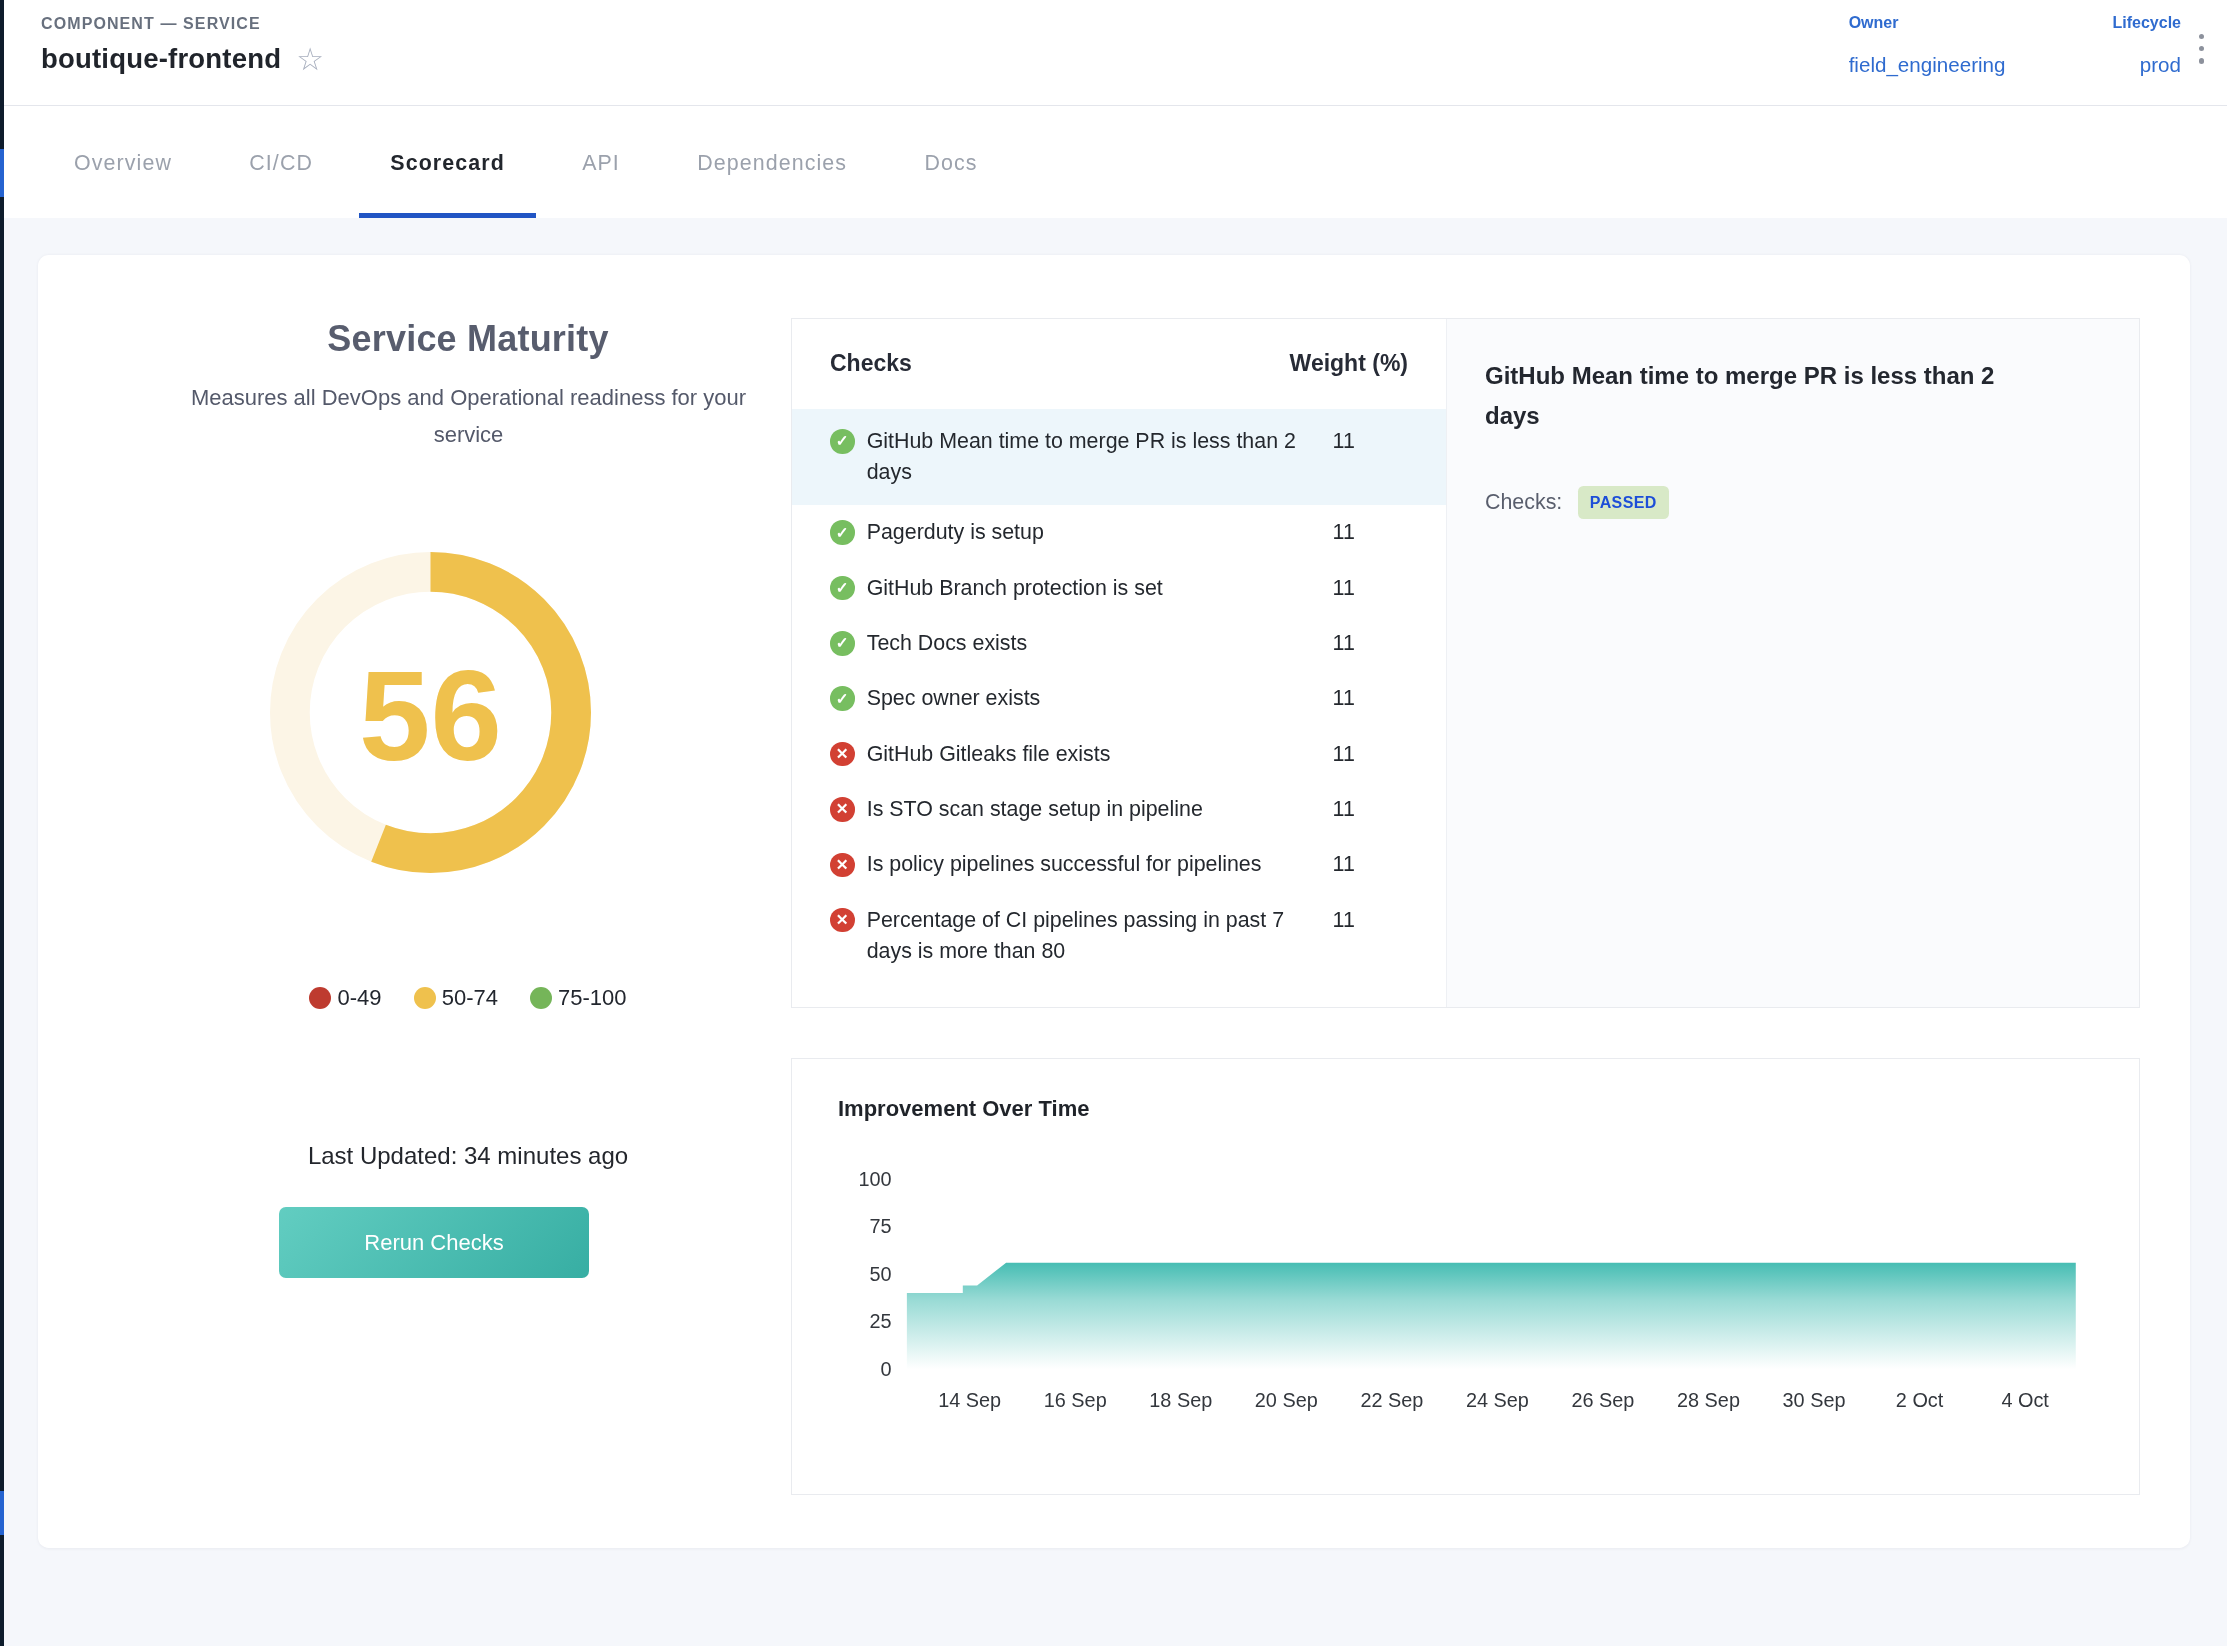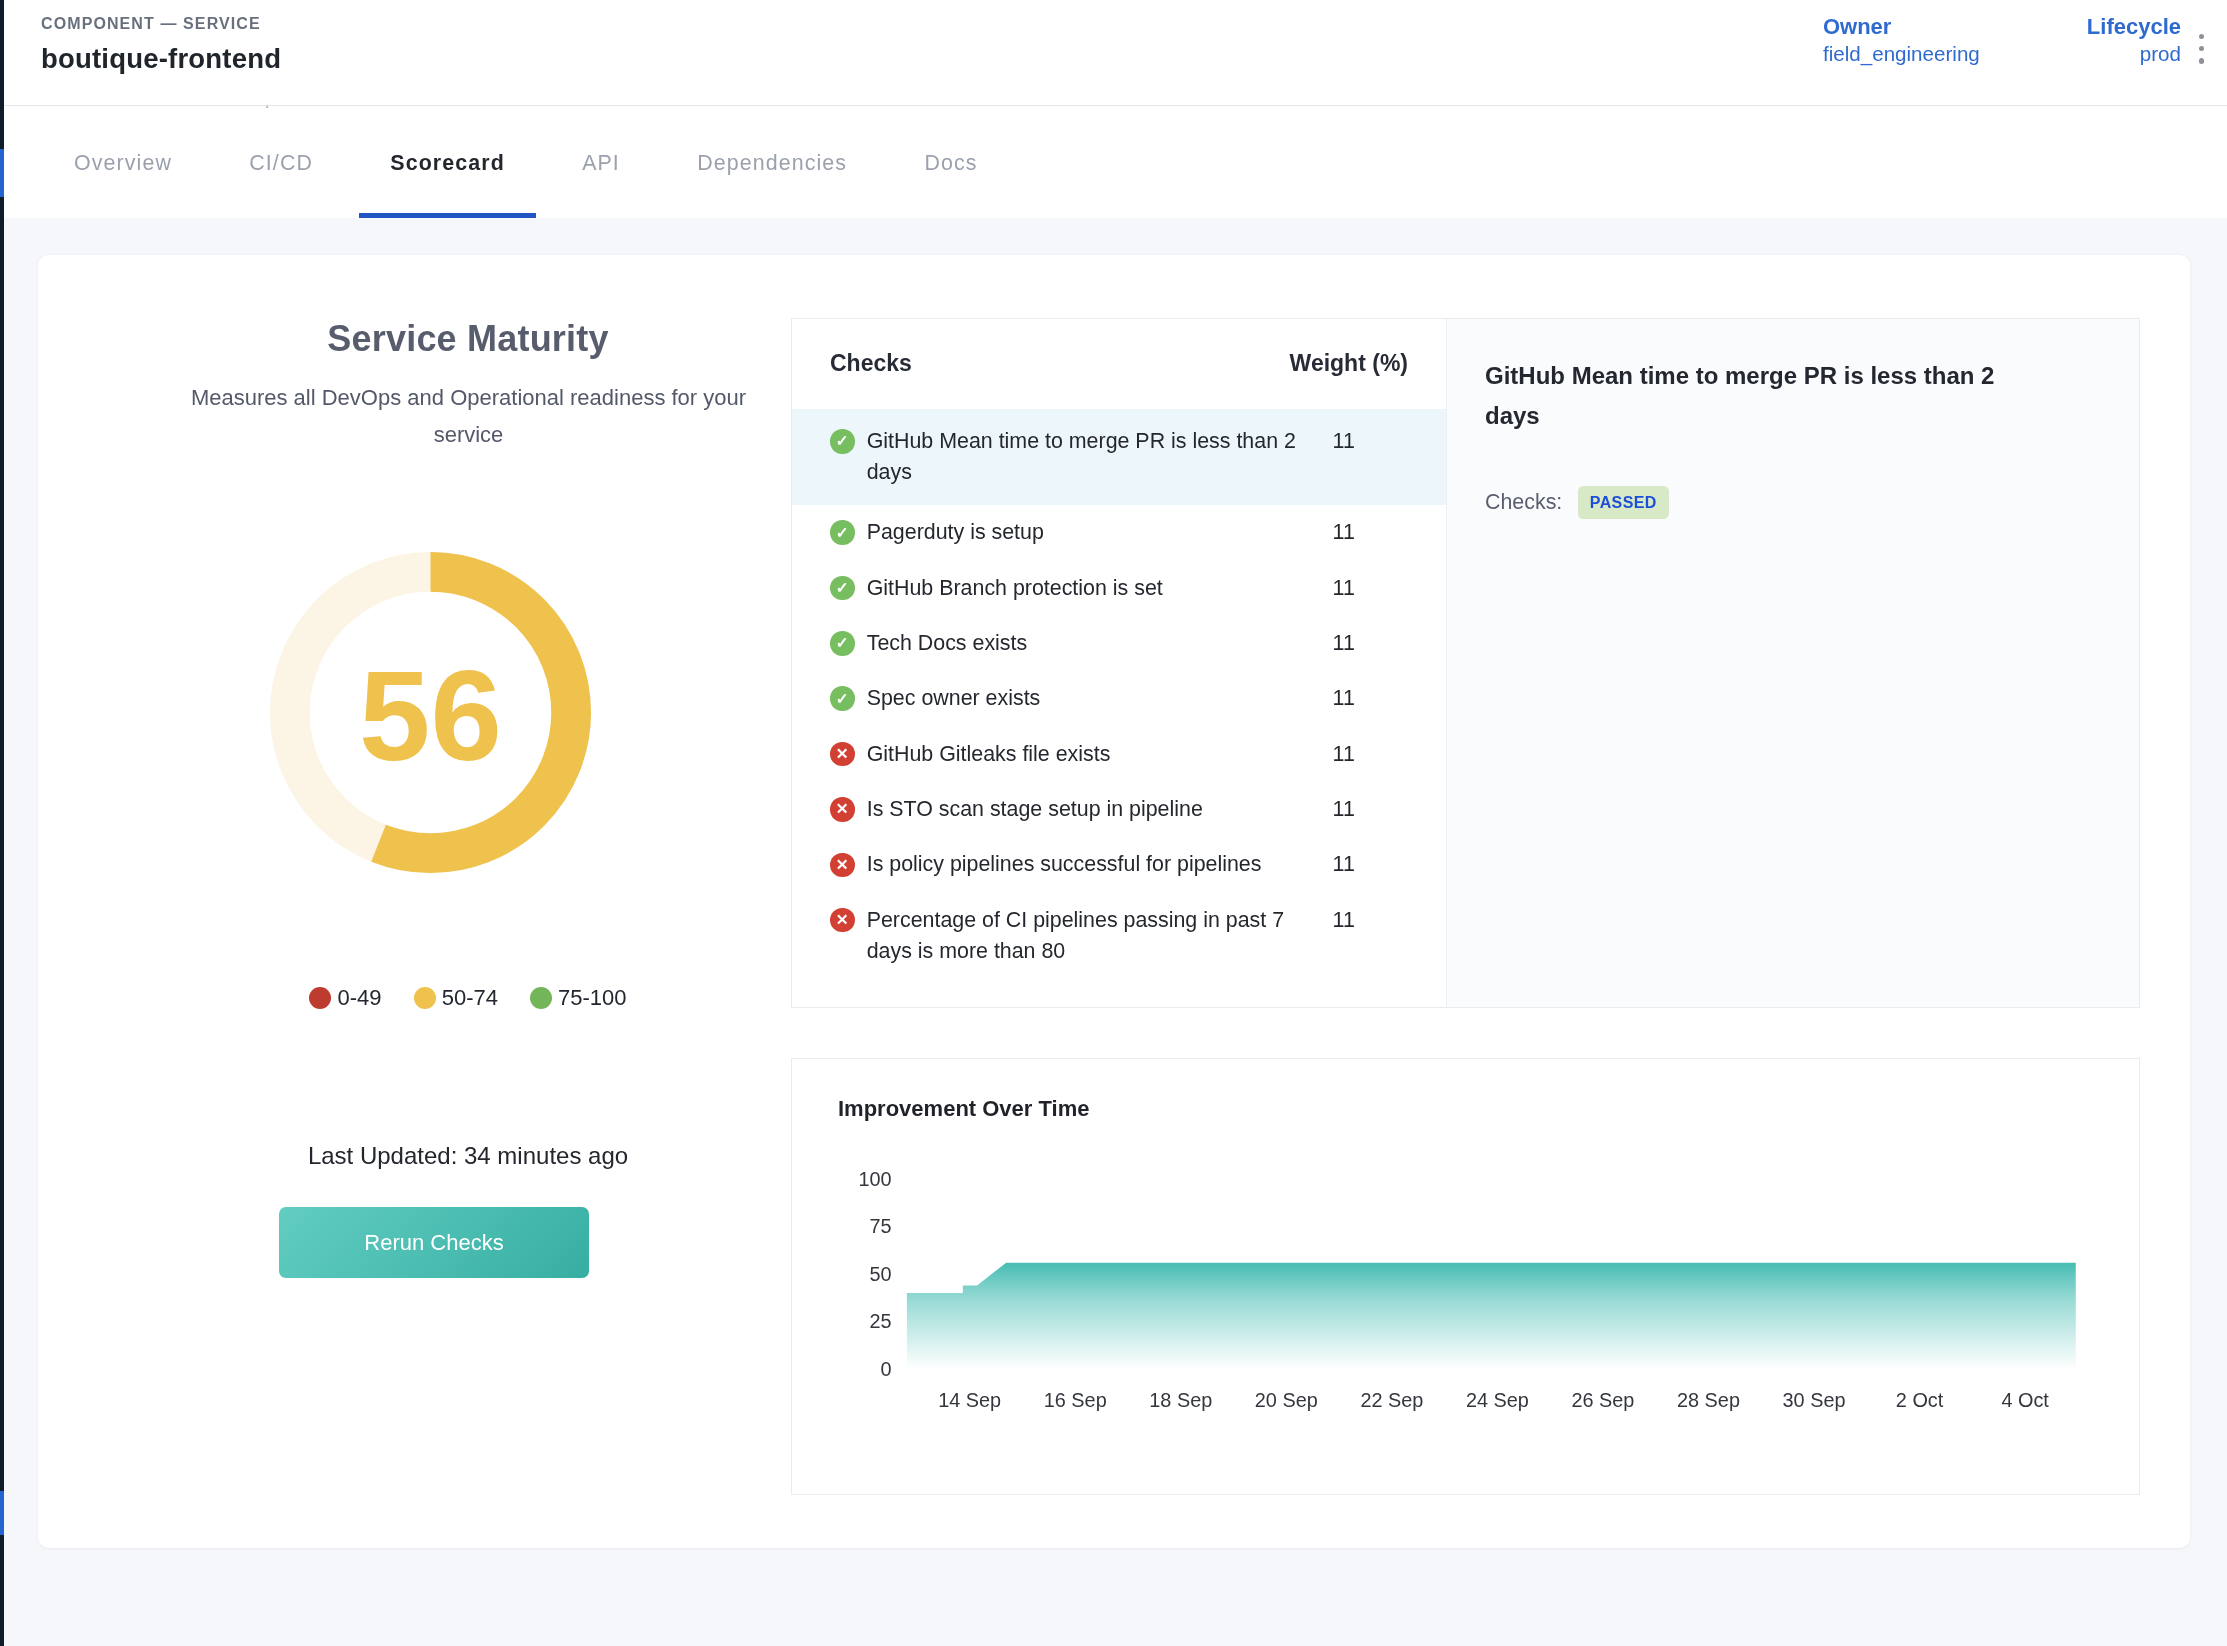--- a/index.html
+++ b/index.html
@@ -9,25 +9,25 @@
   .canvas { position:absolute; inset:0; width:2227px; height:1647px; }
 
   
   .edge-strip { position:absolute; left:0; top:0; width:3.8px; height:100%; background:#0e1c2c; z-index:50; }
   .edge-strip .seg1 { position:absolute; left:0; top:149px; width:3.8px; height:48px; background:#2563d0; }
   .edge-strip .seg2 { position:absolute; left:0; top:1491px; width:3.8px; height:44px; background:#2563d0; }
 
   
   .topbar { position:absolute; left:0; top:0; width:2227px; height:106px; background:#fff; border-bottom:1.5px solid #e4e6ec; }
   .kicker { position:absolute; left:41px; top:15.3px; font-size:16px; font-weight:bold; letter-spacing:1.1px; color:#68707e; }
-  .entity-row { position:absolute; left:41px; top:43px; display:flex; align-items:flex-end; gap:26px;flex-direction:column; }
+  .entity-row { position:absolute; left:41px; top:43px; display:flex; align-items:flex-end; gap:15px; }
   .entity-title { font-size:27.5px; font-weight:bold; color:#20242b; letter-spacing:0.2px; }
   .star { font-size:31px; color:#a9b0bf; line-height:1; cursor:pointer; }
   .meta-group { position:absolute; top:13.8px; right:46px; display:flex; gap:107px; }
-  .meta-label { font-size:22px; font-weight:bold; color:#2f6bcf; margin-bottom:2px; }
+  .meta-label { font-size:16px; font-weight:bold; color:#2f6bcf; margin-bottom:21px; }
   .meta-value { font-size:20.6px; color:#2f6bcf;text-align:right; }
   .kebab { position:absolute; right:17px; top:27.5px; display:flex; flex-direction:column; gap:6.9px; padding:6.1px; cursor:pointer; }
   .kebab i { width:5.4px; height:5.4px; border-radius:50%; background:#8c919c; }
 
   
   .tabsrow { position:absolute; left:0; top:108px; width:1873px; height:110px; background:#fff; display:flex; align-items:center; padding-left:43px; }
   .tab { position:relative; height:100%; display:flex; align-items:center; padding:0 31px; margin-right:15.3px; font-size:21.4px; letter-spacing:1.1px; color:#9ba1ac; cursor:pointer; }
   .tab.active { color:#22262d; font-weight:bold; }
   .tab.active::after { content:""; position:absolute; left:0; right:0; bottom:0; height:5.4px; background:#2155c4; }
 

